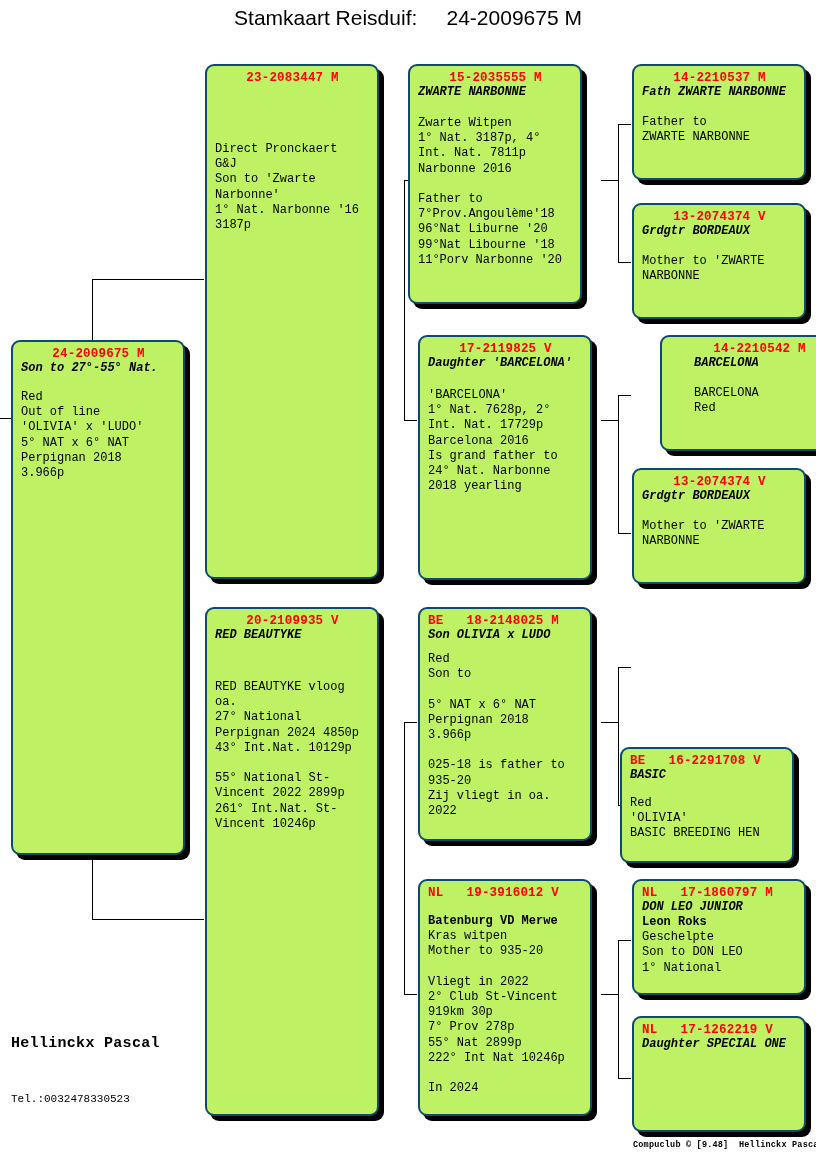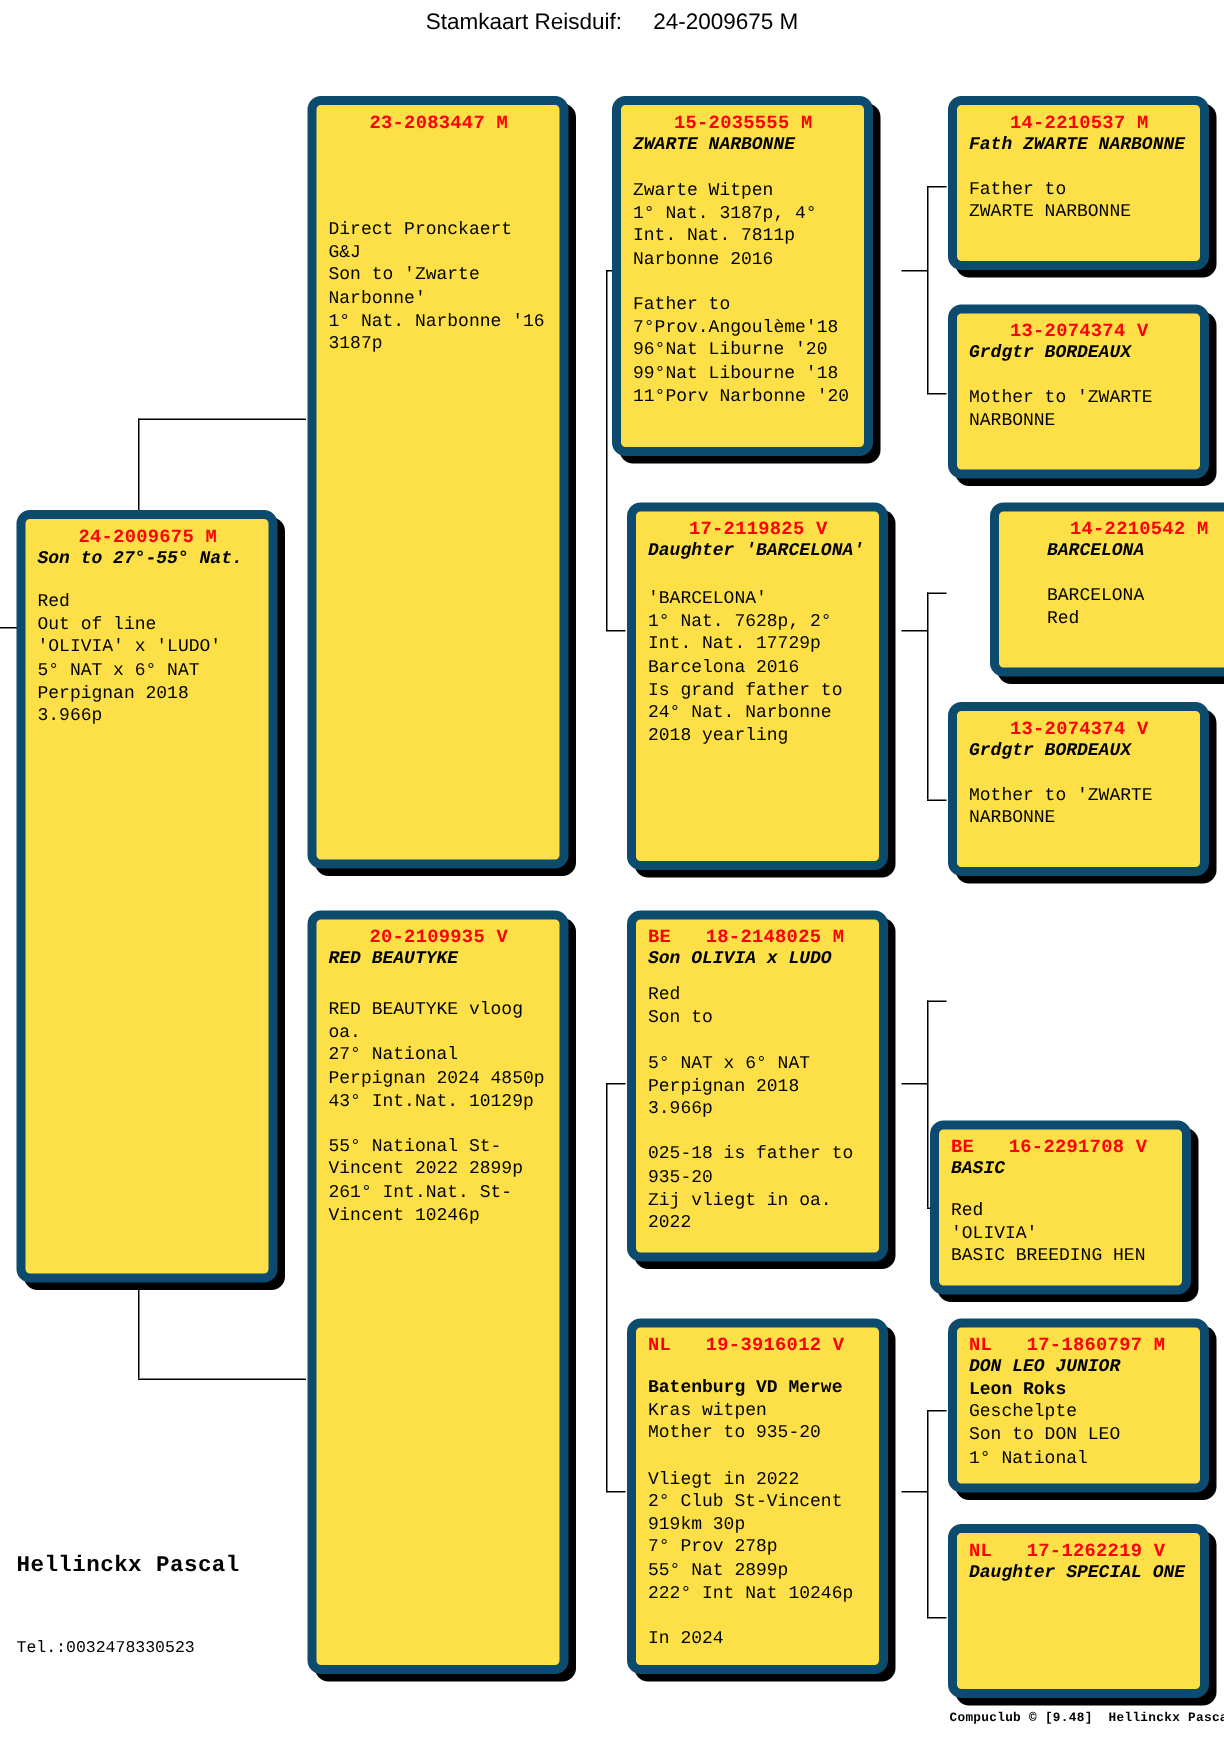--- a/index.html
+++ b/index.html
@@ -12,34 +12,34 @@
     overflow:hidden;
     -webkit-font-smoothing:antialiased;
   }
   #stage{position:absolute;left:0;top:0;width:816px;height:1172px;}
 
   
   .page-title{
     position:absolute;left:0;top:6px;width:816px;
     text-align:center;
     font-family:"Liberation Sans","DejaVu Sans",sans-serif;
-    font-size:15px;color:#000;white-space:pre;
+    font-size:21px;color:#000;white-space:pre;
   }
 
   
   .conn{position:absolute;background:#000;}
   .conn.h{height:1px;}
   .conn.v{width:1px;}
 
   
   .box{
     position:absolute;
     box-sizing:border-box;
-    background:#fde047;
-    border:6px solid #0c4a6e;
+    background:#bef264;
+    border:2px solid #0c4a6e;
     border-radius:9px;
     box-shadow:5px 5px 0 0 #000;
     overflow:hidden;
     padding:4px 7px 4px 8px;
   }
   .box .ring{
     display:block;
     text-align:center;
     color:#ff0000;
     font-weight:bold;
@@ -144,21 +144,21 @@
 G&amp;J
 Son to 'Zwarte
 Narbonne'
 1° Nat. Narbonne '16
 3187p</span>
   </div>
 
   <div class="box" style="left:205px;top:607px;width:174px;height:509px;">
     <span class="ring">20-2109935 V</span>
     <span class="nick">RED BEAUTYKE</span>
-    <span class="body" style="margin-top:19px;">RED BEAUTYKE vloog
+    <span class="body" style="margin-top:37px;">RED BEAUTYKE vloog
 oa.
 27° National
 Perpignan 2024 4850p
 43° Int.Nat. 10129p
 
 55° National St-
 Vincent 2022 2899p
 261° Int.Nat. St-
 Vincent 10246p</span>
   </div>

